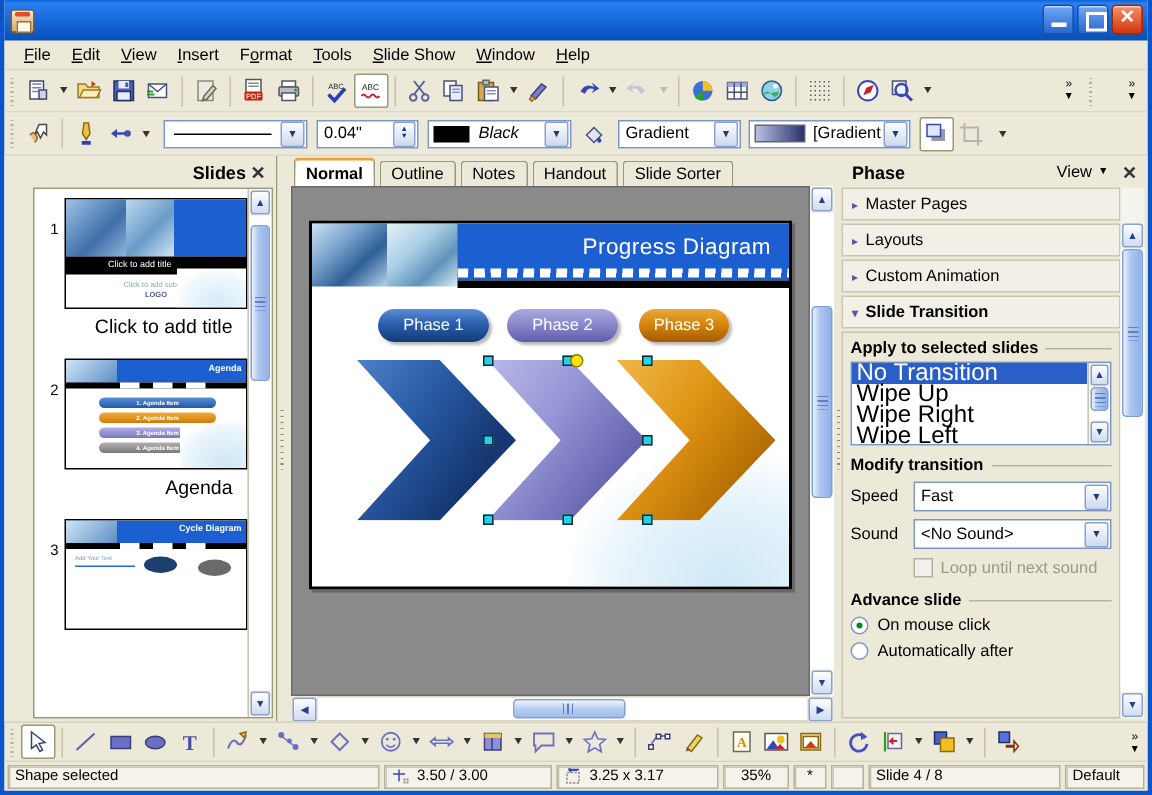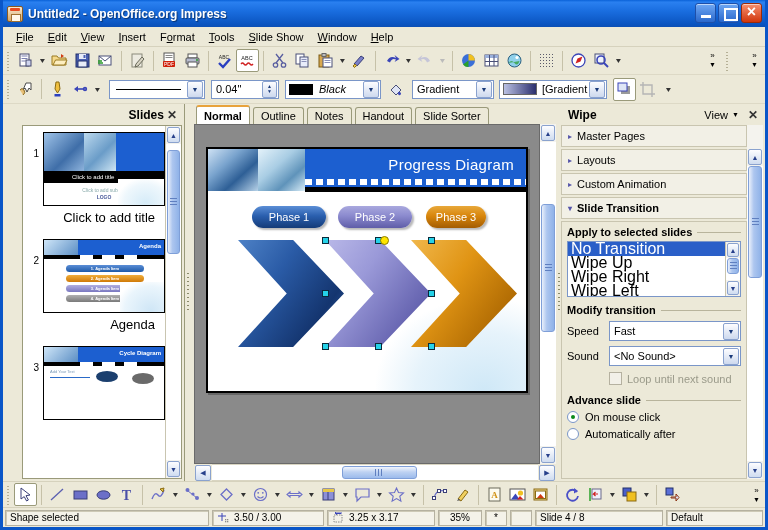--- a/index.html
+++ b/index.html
@@ -403,21 +403,20 @@
   
   svg { display:block; }
 </style>
 </head>
 <body>
 
 <div id="app">
 
   <div class="titlebar">
     <div class="title-icon"></div>
-    <div class="title-text">Untitled2 - OpenOffice.org Impress</div>
     <div class="wbtns">
       <div class="wbtn min"></div>
       <div class="wbtn max"></div>
       <div class="wbtn cls"></div>
     </div>
   </div>
 
   <div class="menubar">
     <div class="menu-item"><u>F</u><span>ile</span></div>
     <div class="menu-item"><u>E</u>dit</div>
@@ -887,21 +886,21 @@
         <div class="hsb-btn">▶</div>
       </div>
     </div>
 
     <div class="splitter-v">
         <i></i>
       </div>
 
     <div class="tasks-panel">
       <div class="tasks-head">
-        <span class="ttl">Wipe</span>
+        <span class="ttl">Phase</span>
         <span class="vw">View</span>
         <span class="vwarr">▼</span>
         <span class="panel-x">✕</span>
       </div>
 
       <div class="tasks-body">
         <div class="tasks-inner">
 
           <div class="tk-sec">
             <span class="arr">▸</span>
@@ -1174,21 +1173,21 @@
         </svg>
     </div>
 
     <div class="ovf" style="right:2px;">
       <span>»</span>
       <span style="font-size:7px;">▼</span>
     </div>
   </div>
 
   <div class="statusbar">
-    <div class="sfield sunken" style="width:204px;">Shape selected</div>
+    <div class="sfield sunken" style="width:248px;">Shape selected</div>
 
     <div class="sfield sunken" style="width:112px;">
       <svg width="13" height="12" viewBox="0 0 13 12" style="margin-right:4px; flex:0 0 auto;">
         <path d="M1 4h8M5 1v8" stroke="#3a45b8" stroke-width="1"></path>
         <g fill="#8a8a8a">
             <rect x="8" y="7" width="1.3" height="1.3"></rect>
             <rect x="10" y="7" width="1.3" height="1.3"></rect>
             <rect x="8" y="9" width="1.3" height="1.3"></rect>
             <rect x="10" y="9" width="1.3" height="1.3"></rect>
           </g>

